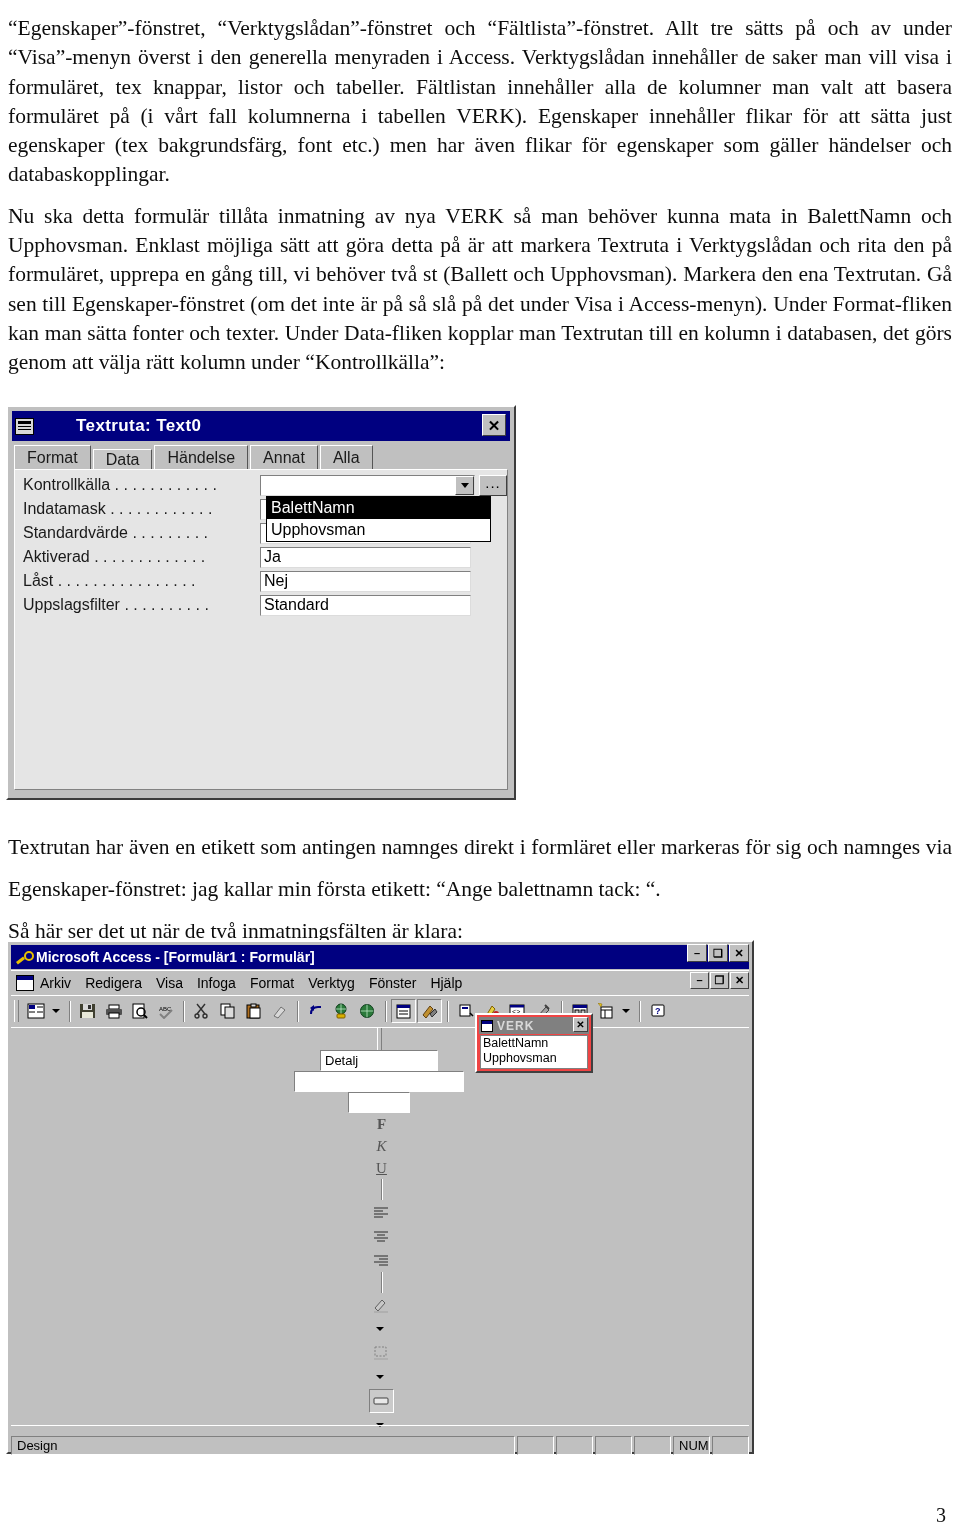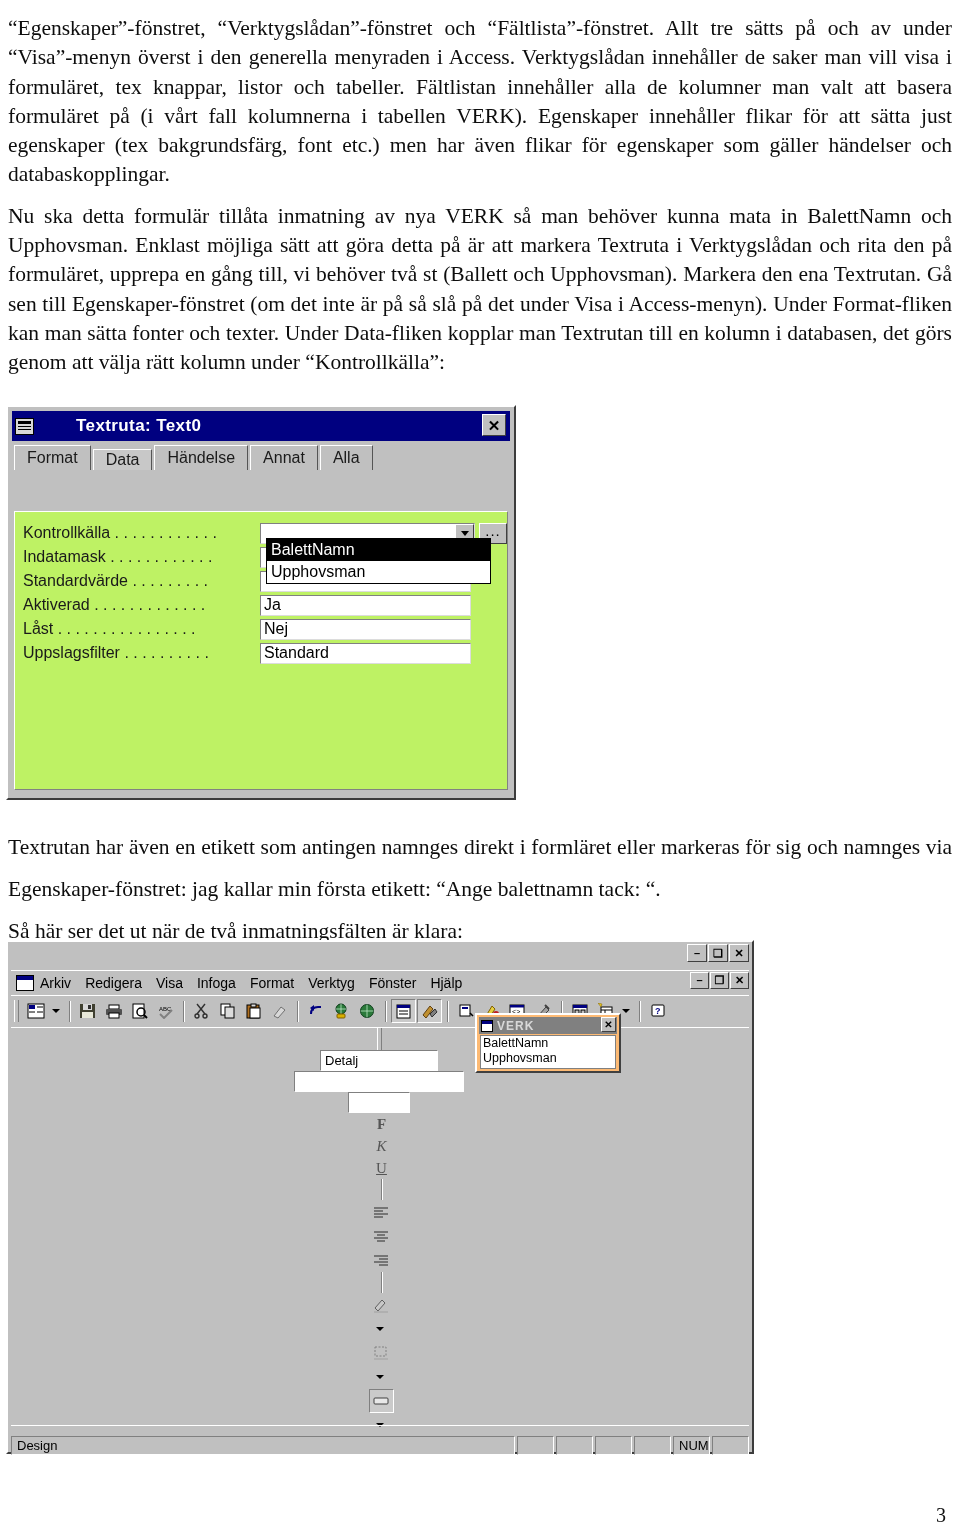--- a/index.html
+++ b/index.html
@@ -95,28 +95,27 @@
     border-top:1px solid #ffffff;
     border-left:1px solid #ffffff;
     border-right:1px solid #555;
     font-family:"Liberation Sans", sans-serif;
     font-size:16px;color:#1a1a1a;box-sizing:border-box;
     white-space:nowrap;
   }
   #fig1 .tab.sel{height:21px;font-weight:normal;background:#c8c8c8;}
   #fig1 .rows{
     position:absolute;left:6px;top:62px;right:6px;bottom:8px;
-    background:#bef264;
+    background:#e5e5e5;
     border-top:1px solid #ffffff;
     border-left:1px solid #ffffff;
     border-right:1px solid #828282;
     border-bottom:1px solid #828282;
     box-sizing:border-box;
-    padding-top:9px;
-    margin-top:42px;
+    padding-top:3px;
   }
   #fig1 .row{height:24px;display:flex;align-items:center;position:relative;}
   #fig1 .lbl{
     width:245px;flex:none;padding-left:8px;box-sizing:border-box;
     font-family:"Liberation Sans", sans-serif;font-size:16px;color:#1a1a1a;
     white-space:nowrap;overflow:hidden;
   }
   #fig1 .val{
     flex:1;height:21px;margin-right:36px;
     background:#ffffff;
@@ -251,22 +250,22 @@
     box-sizing:border-box;display:flex;align-items:center;
     font-size:13px;color:#000;padding-left:4px;position:relative;
   }
   .fbtn{
     width:21px;height:22px;flex:none;display:flex;align-items:center;justify-content:center;
     font-size:15px;color:#555;font-family:"Liberation Serif",serif;
   }
 
   
   #verk{
-    position:absolute;left:475px;top:1013px;width:146px;height:60px;
-    background:#fdba74;
+    position:absolute;left:475px;top:1013px;width:118px;height:60px;
+    background:#ef4444;
     border-top:2px solid #ffffff;border-left:2px solid #ffffff;
     border-right:2px solid #404040;border-bottom:2px solid #404040;
     box-sizing:border-box;z-index:30;
     font-family:"Liberation Sans", sans-serif;
   }
   #verk .vt{
     position:absolute;left:2px;top:2px;right:2px;height:17px;
     background:#808080;display:flex;align-items:center;padding-left:2px;
     box-sizing:border-box;
   }
@@ -378,20 +377,24 @@
     </div>
   </div>
 
   <div class="prose2">
     <p>Textrutan har även en etikett som antingen namnges direkt i formläret eller markeras för sig och namnges via Egenskaper-fönstret: jag kallar min första etikett: “Ange balettnamn tack: “.</p>
     <p>Så här ser det ut när de två inmatningsfälten är klara:</p>
   </div>
 
   <div id="fig2">
 
+    <div class="apptitle">
+      <span class="k"></span>
+      <span class="t">Microsoft Access - [Formulär1 : Formulär]</span>
+    </div>
     <div class="wbtns">
       <span class="tbtn">–</span>
       <span class="tbtn">❑</span>
       <span class="tbtn">✕</span>
     </div>
 
     <div class="menurow">
       <span class="dbicon"></span>
       <span class="menu">Arkiv</span>
       <span class="menu">Redigera</span>

